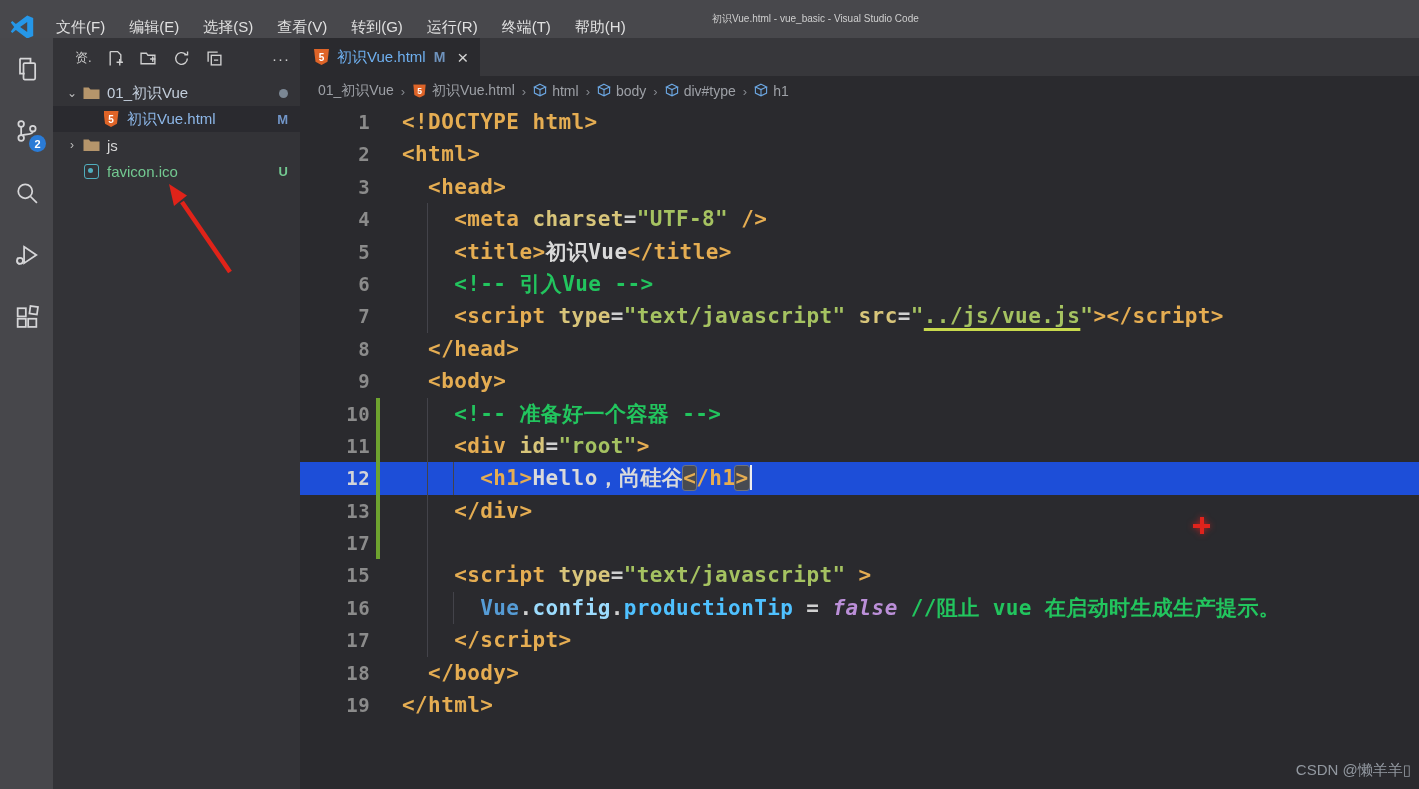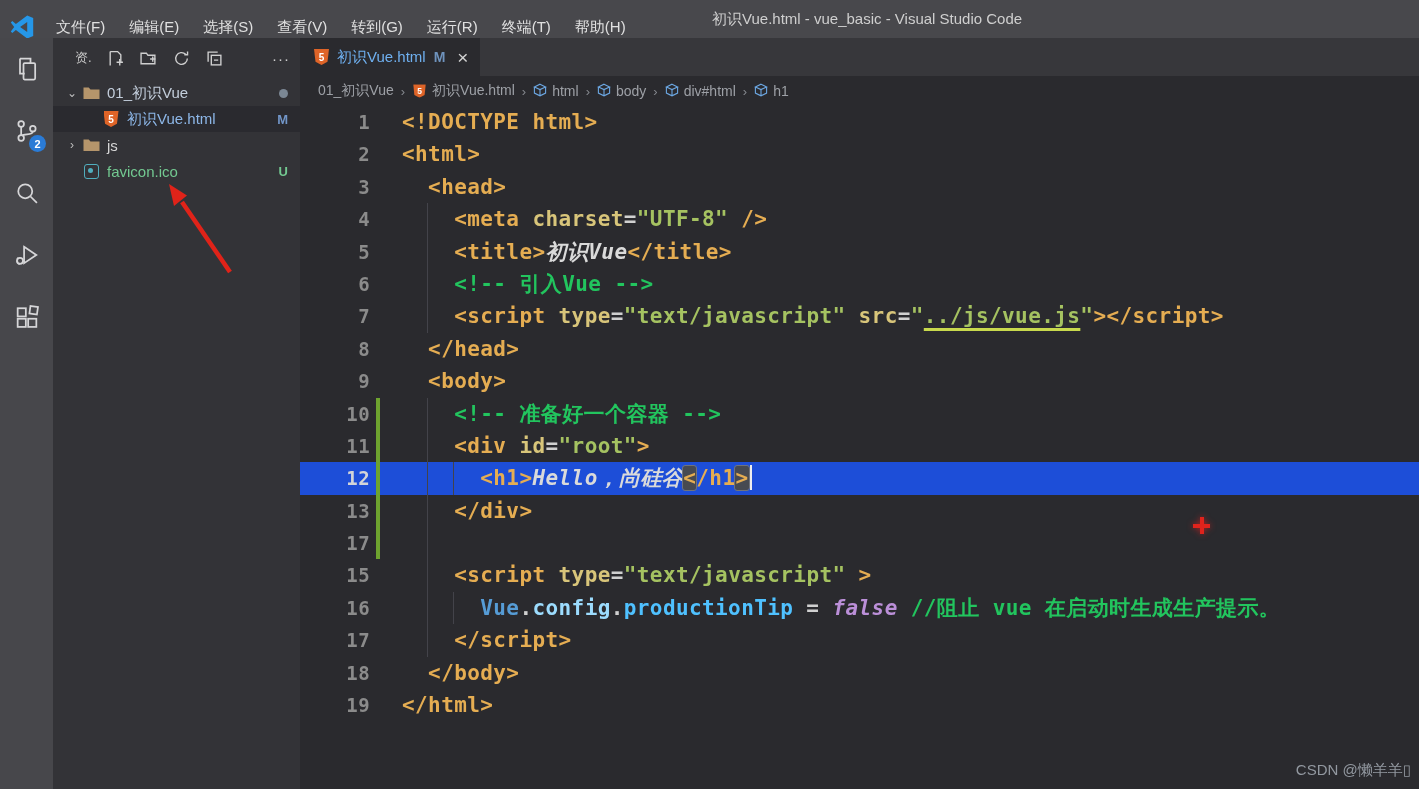--- a/index.html
+++ b/index.html
@@ -7,21 +7,21 @@
     font-family:"Liberation Sans", sans-serif; }
   #app { position:relative; width:1419px; height:789px; }
 
   
   .titlebar { position:absolute; left:0; top:0; width:100%; height:54px;
     background:#48484c; display:flex; align-items:center; color:#d8d8d8; }
   .logo { width:24px; height:24px; margin:0 12px 0 10px; flex:0 0 auto; }
   .menus { display:flex; gap:4px; }
   .menu-item { padding:4px 10px; font-size:15px; color:#e0e0e0; cursor:default; }
   .win-title { position:absolute; left:712px; top:0; height:38px; line-height:38px;
-    font-size:15px; color:#cfcfcf; white-space:nowrap; }
+    font-size:10px; color:#cfcfcf; white-space:nowrap; }
 
   
   .activitybar { position:absolute; left:0; top:38px; width:53px; bottom:0;
     background:#47474b; display:flex; flex-direction:column; align-items:center; }
   .act-item { position:relative; width:53px; height:62px; display:flex;
     align-items:center; justify-content:center; cursor:pointer; }
   .act-item svg { width:28px; height:28px; stroke:#d6d6d8; fill:none; stroke-width:1.5; }
   .act-badge { position:absolute; right:7px; bottom:10px; min-width:17px; height:17px;
     border-radius:9px; background:#2a7bd6; color:#fff; font-size:11px; font-weight:bold;
     display:flex; align-items:center; justify-content:center; }
@@ -84,21 +84,21 @@
   .code-line.active .lnum { color:#d2d4d8; }
   .gitbar { position:absolute; left:76px; top:0; bottom:0; width:3.5px; background:#6ea32f; }
   .ltext { position:absolute; left:102px; top:0; bottom:0; }
   .guide { position:absolute; top:0; bottom:0; width:1px; background:#43434a; }
   .tk-tag  { color:#e5ad52; }
   .tk-attr { color:#d8c57a; }
   .tk-str  { color:#a5c261; }
   .tk-link { text-decoration:underline; text-decoration-color:#c8d94d;
     text-decoration-thickness:2.5px; text-underline-offset:5px; }
   .tk-cmt  { color:#22c55e; }
-  .tk-txt  { color:#dadada;font-style:italic; }
+  .tk-txt  { color:#dadada; }
   .tk-kw   { color:#569cd6; }
   .tk-prop { color:#9cdcfe; }
   .tk-cyan { color:#4fc1ff; }
   .tk-op   { color:#d0d0d0; }
   .tk-bool { color:#bb8fd8;font-style:italic; }
   .tk-match { background:#474a51; outline:1px solid #70737a; border-radius:2px; }
   .caret { display:inline-block; width:2.5px; height:25px; background:#eeeeee;
     vertical-align:-5px; margin-left:1px; }
 
   
@@ -286,21 +286,21 @@
           <span>body</span>
         </span>
         <span class="bc-sep">›</span>
         <span class="bc-item">
           <span><svg class="bc-cube" viewBox="0 0 14 14">
               <g fill="none" stroke="#6ca7e2" stroke-width="1.1">
                 <polygon points="7,1.2 12.6,3.9 7,6.6 1.4,3.9"></polygon>
                 <path d="M1.4 3.9v6.2L7 12.8l5.6-2.7V3.9M7 6.6v6.2"></path>
               </g>
             </svg></span>
-          <span>div#html</span>
+          <span>div#type</span>
         </span>
         <span class="bc-sep">›</span>
         <span class="bc-item">
           <span><svg class="bc-cube" viewBox="0 0 14 14">
               <g fill="none" stroke="#6ca7e2" stroke-width="1.1">
                 <polygon points="7,1.2 12.6,3.9 7,6.6 1.4,3.9"></polygon>
                 <path d="M1.4 3.9v6.2L7 12.8l5.6-2.7V3.9M7 6.6v6.2"></path>
               </g>
             </svg></span>
           <span>h1</span>

